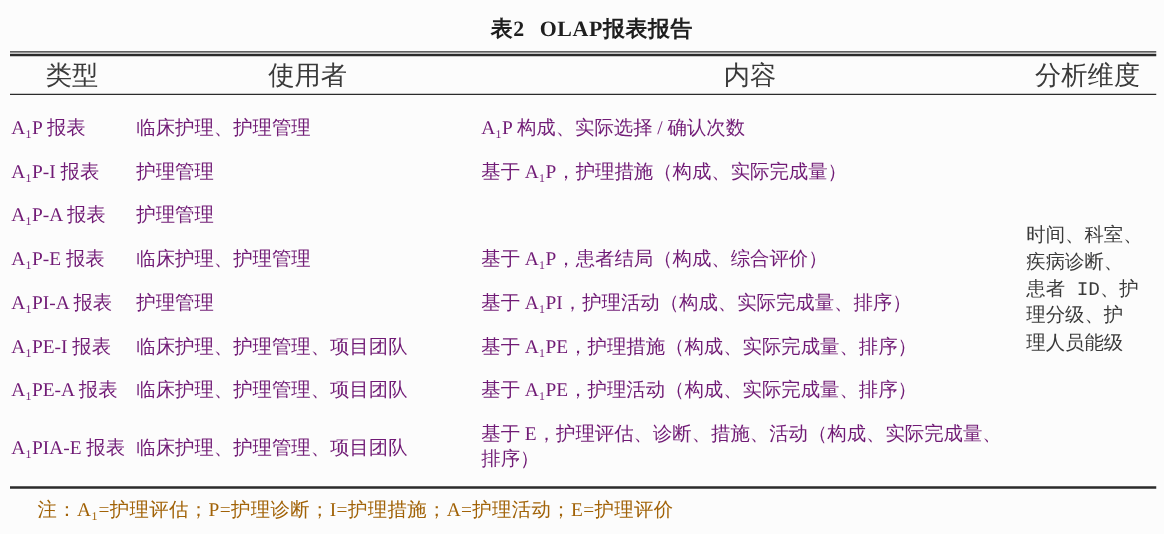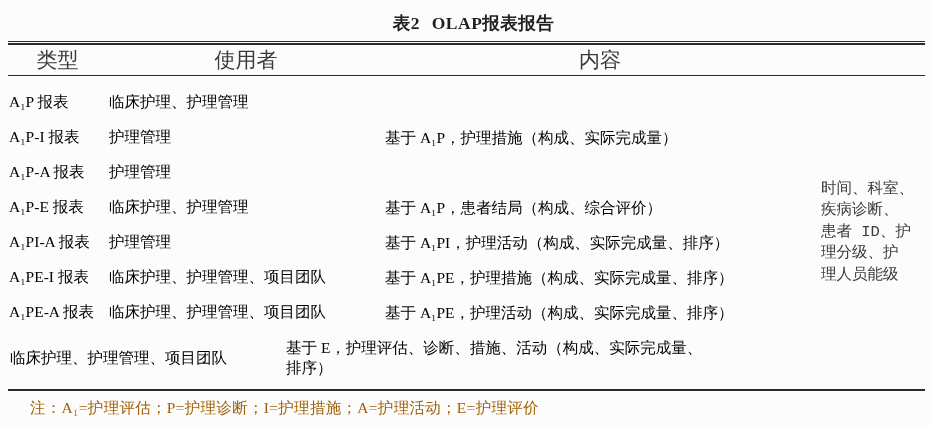--- a/index.html
+++ b/index.html
@@ -46,21 +46,21 @@
   .w-dim     { flex: 1; }
 
   .body-row { display: flex; border-bottom: 2px solid #2b2b2b; }
   .rows-left { width: 807px; padding-top: 9px; padding-bottom: 3px; }
 
   .row {
     display: flex;
     align-items: center;
     height: 35px;
     font-size: 15.5px;
-    color: #000000;
+    color: #701a75;
   }
   .row.tall { height: 56px; }
   .c-type    { width: 99px;  padding-left: 1px; }
   .c-user    { width: 278px; padding-left: 2px; }
   .c-content { width: 430px; line-height: 20px; white-space: pre-line; }
 
   .dim-cell {
     flex: 1;
     display: flex;
     align-items: center;
@@ -89,28 +89,30 @@
   <div class="title">表2 OLAP报表报告</div>
 
   <div class="table-wrap">
 
     <div class="rule-double"></div>
 
     <div class="header-row">
       <div class="hcell w-type">类型</div>
       <div class="hcell w-user">使用者</div>
       <div class="hcell w-content">内容</div>
+      <div class="hcell w-dim">分析维度</div>
     </div>
 
     <div class="body-row">
       <div class="rows-left">
 
         <div class="row">
           <div class="c-type">A₁P 报表</div>
           <div class="c-user">临床护理、护理管理</div>
+          <div class="c-content">A₁P 构成、实际选择 / 确认次数</div>
         </div>
 
         <div class="row">
           <div class="c-type">A₁P-I 报表</div>
           <div class="c-user">护理管理</div>
           <div class="c-content">基于 A₁P，护理措施（构成、实际完成量）</div>
         </div>
 
         <div class="row">
           <div class="c-type">A₁P-A 报表</div>
@@ -135,20 +137,21 @@
           <div class="c-content">基于 A₁PE，护理措施（构成、实际完成量、排序）</div>
         </div>
 
         <div class="row">
           <div class="c-type">A₁PE-A 报表</div>
           <div class="c-user">临床护理、护理管理、项目团队</div>
           <div class="c-content">基于 A₁PE，护理活动（构成、实际完成量、排序）</div>
         </div>
 
         <div class="row tall">
+          <div class="c-type">A₁PIA-E 报表</div>
           <div class="c-user">临床护理、护理管理、项目团队</div>
           <div class="c-content">基于 E，护理评估、诊断、措施、活动（构成、实际完成量、
 排序）</div>
         </div>
 
       </div>
 
       <div class="dim-cell">时间、科室、
 疾病诊断、
 患者 ID、护

